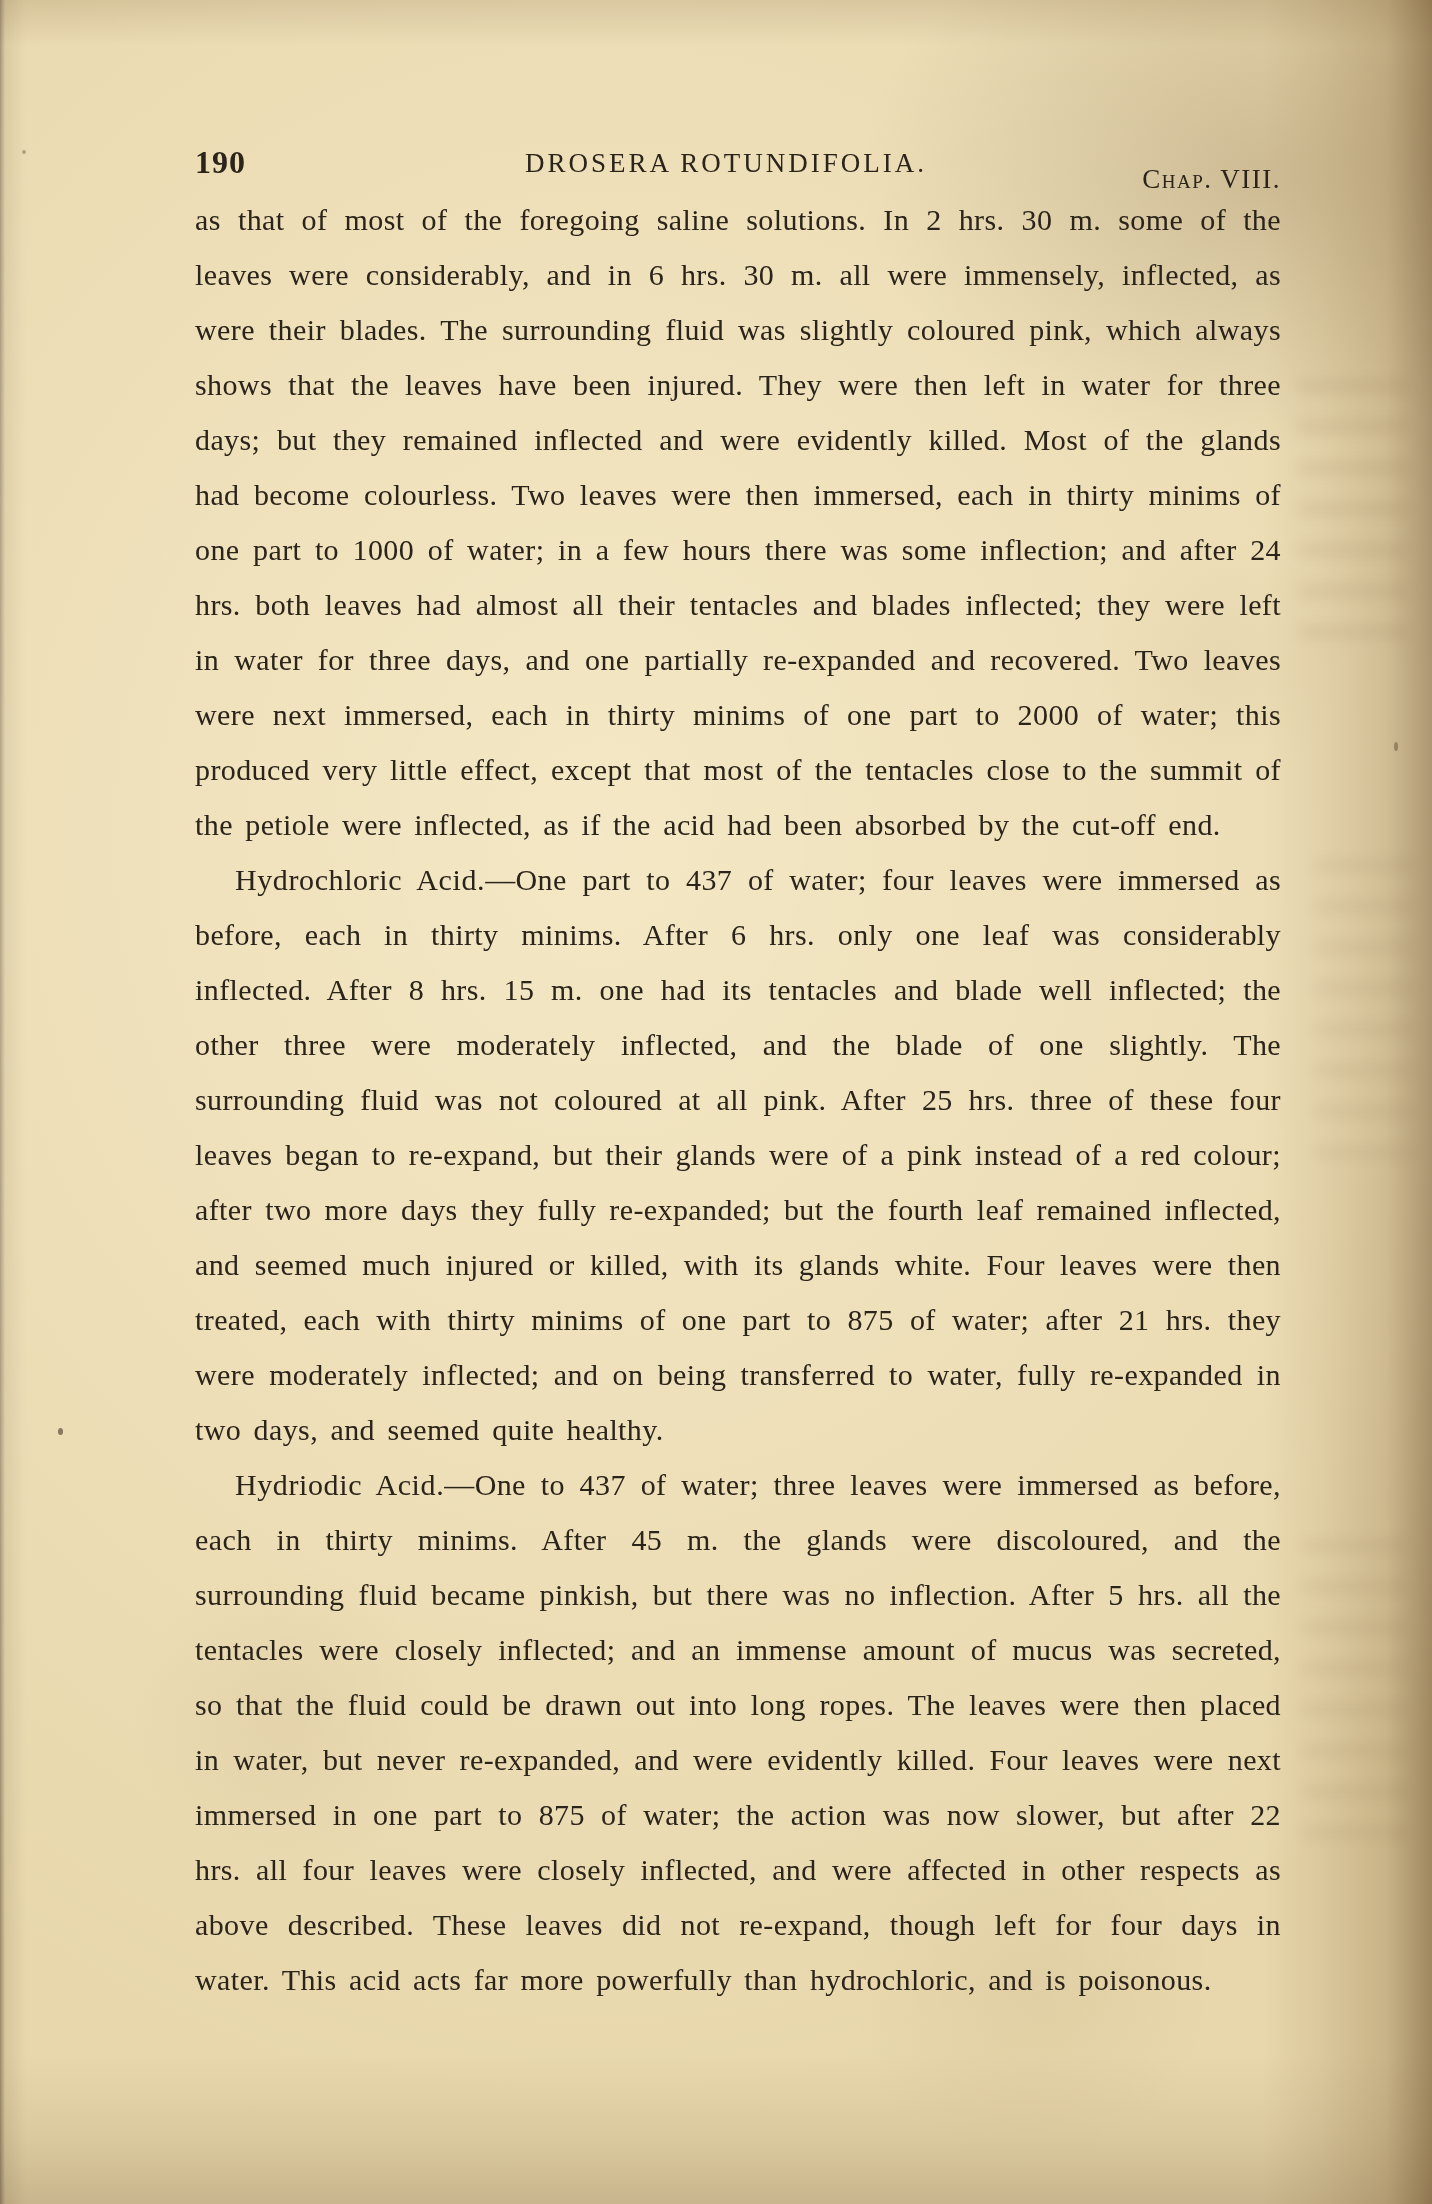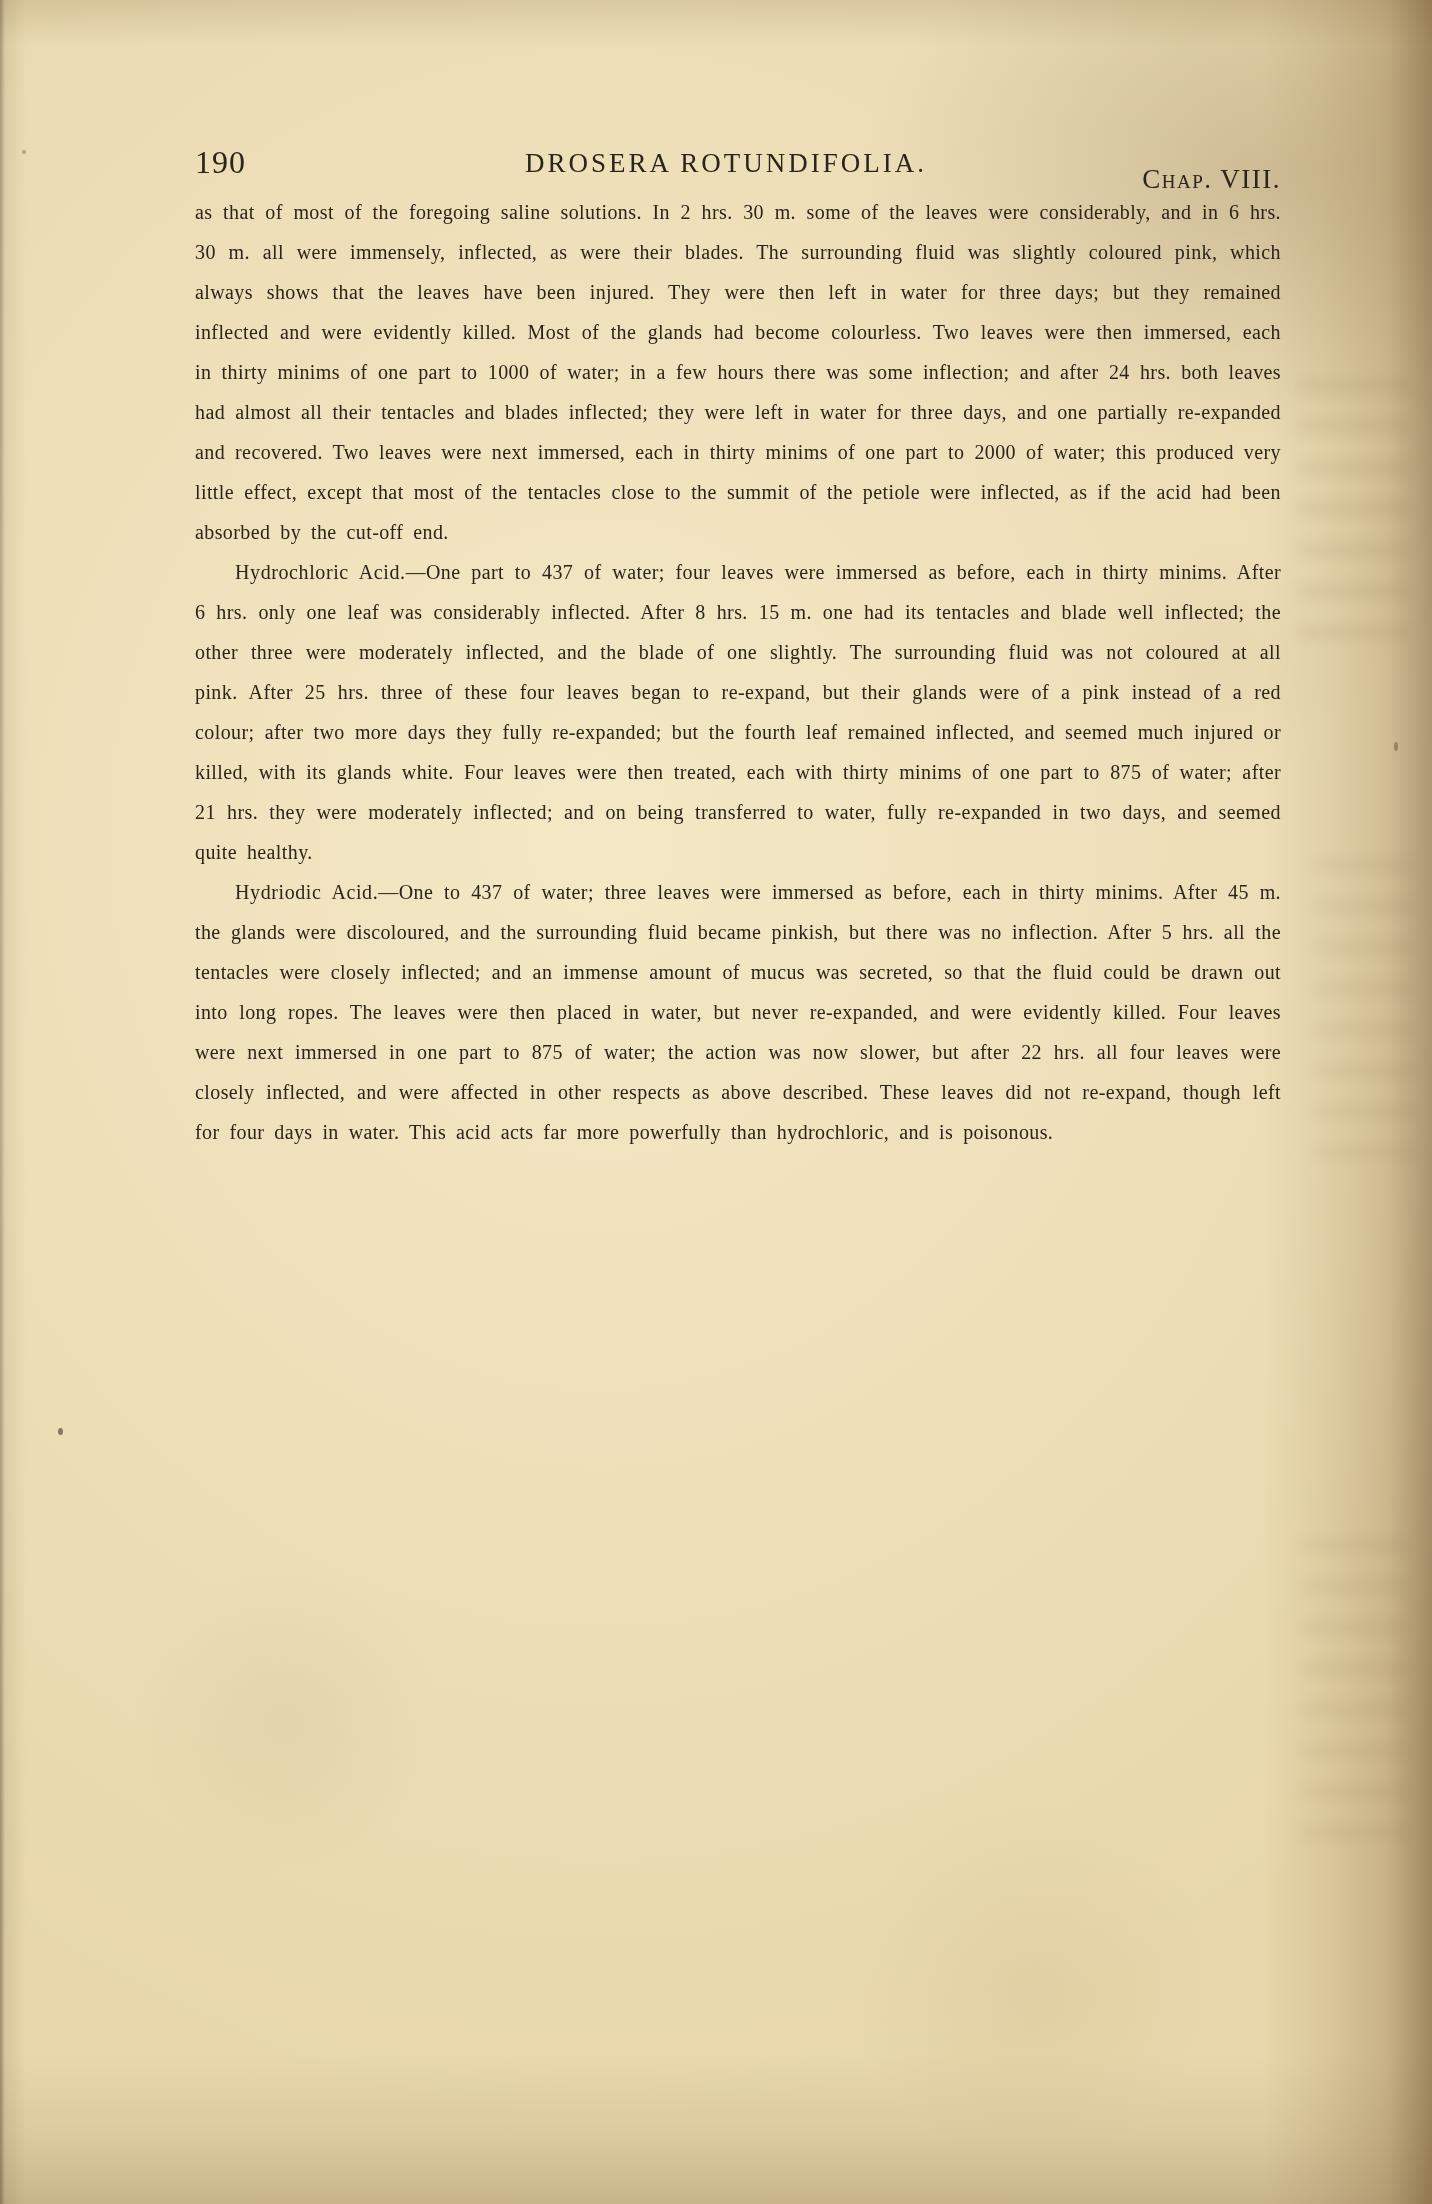--- a/index.html
+++ b/index.html
@@ -25,33 +25,33 @@
     position:absolute;inset:0;
     background:
       radial-gradient(circle 220px at 20% 78%, rgba(134,104,60,0.07), rgba(134,104,60,0) 70%),
       radial-gradient(circle 260px at 72% 90%, rgba(134,104,60,0.08), rgba(134,104,60,0) 70%),
       radial-gradient(circle 180px at 85% 30%, rgba(134,104,60,0.06), rgba(134,104,60,0) 70%);
     pointer-events:none;
   }
   .header{position:absolute;top:144px;left:195px;width:1086px;height:42px;}
   .page-num{
     position:absolute;left:0;top:0;
-    font-size:32px;letter-spacing:1px;font-weight:normal;
+    font-size:32px;letter-spacing:1px;font-weight:bold;
   }
   .running-title{
     position:absolute;left:50%;top:4px;transform:translateX(-53%);
     font-size:27px;letter-spacing:3px;font-weight:normal;white-space:nowrap;
   }
   .chapter{
     position:absolute;right:0;top:20px;
     font-size:27px;font-variant:small-caps;letter-spacing:1.5px;white-space:nowrap;
   }
   .body-block{
     position:absolute;top:192px;left:195px;width:1086px;
-    font-size:20px;line-height:40px;
+    font-size:30px;line-height:55px;
     text-align:justify;
     letter-spacing:0.4px;word-spacing:4.5px;
   }
   .par{margin:0;text-indent:40px;}
   .par.first{text-indent:0;}
   .lead{letter-spacing:0.6px;}
   
   .speck{position:absolute;border-radius:50%;background:rgba(52,40,24,0.55);pointer-events:none;}
   .speck.s1{left:58px;top:1428px;width:5px;height:7px;}
   .speck.s2{left:1394px;top:742px;width:4px;height:9px;background:rgba(52,40,24,0.35);}

